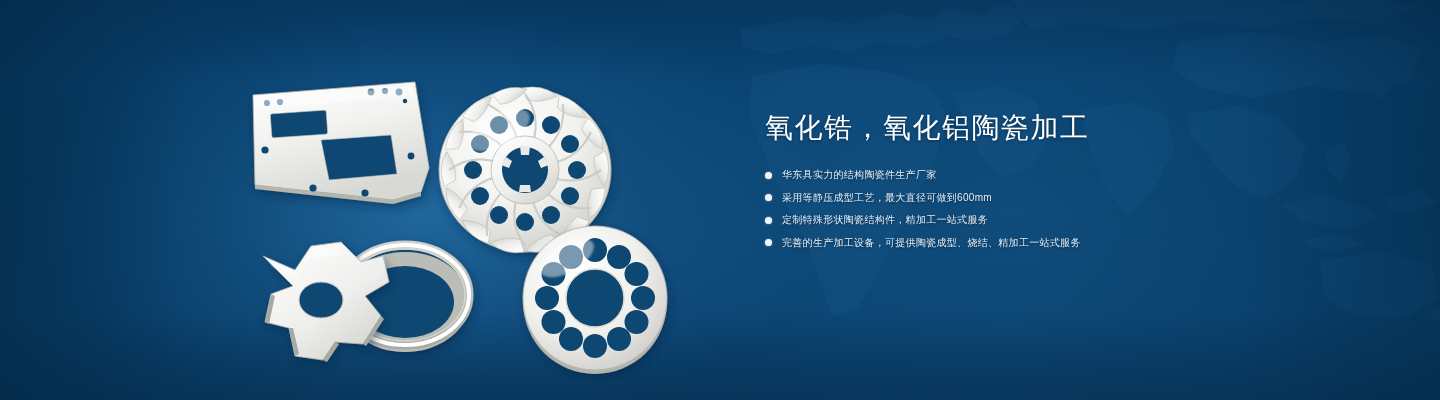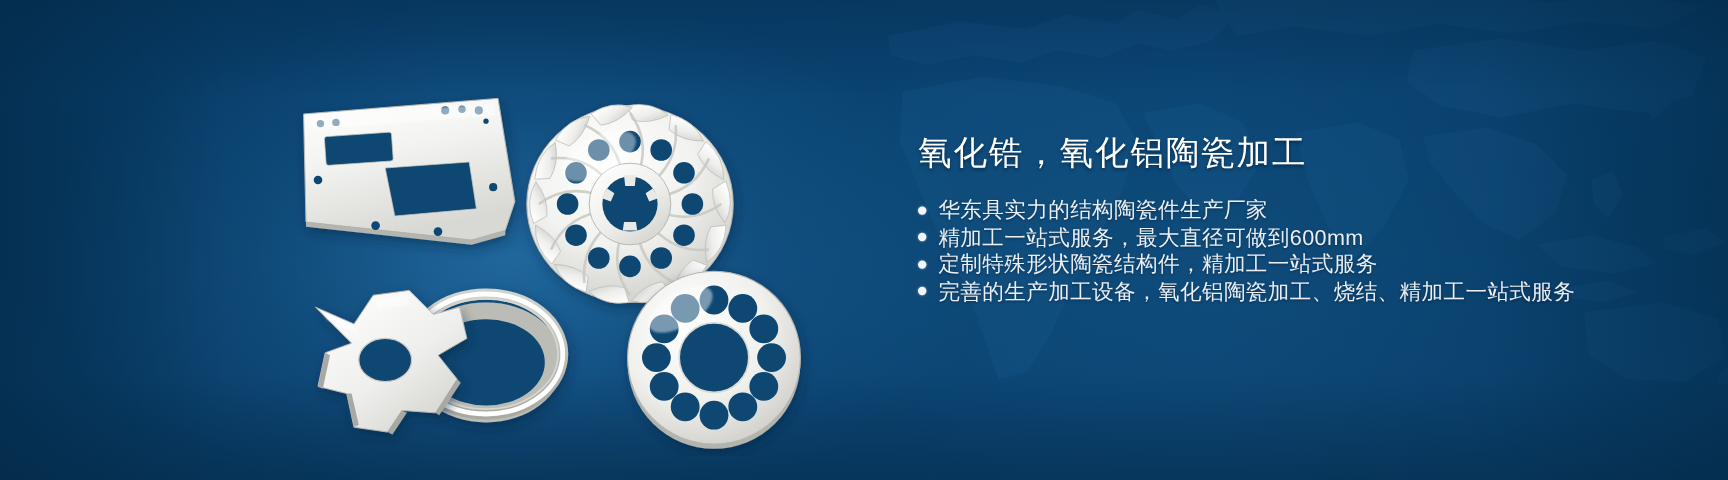--- a/index.html
+++ b/index.html
@@ -61,21 +61,21 @@
     margin-bottom:.5px;
   }
   .dot{
     width:7px;height:7px;border-radius:50%;
     background:#f2f6fa;
     flex:0 0 auto;margin-right:10px;
     box-shadow:0 0 2px rgba(255,255,255,.5);
   }
   .btext{
     color:#e9eff5;
-    font-size:18px;
+    font-size:10px;
     line-height:22px;
     letter-spacing:.3px;
     white-space:nowrap;
     text-shadow:0 1px 2px rgba(0,20,40,.5);
   }
   
   .products{position:absolute;left:225px;top:40px;width:480px;height:340px;}
   .products svg{display:block;}
 </style>
 </head>
@@ -302,26 +302,26 @@
 
   <div class="textblock">
     <h1 class="headline">氧化锆，氧化铝陶瓷加工</h1>
     <ul class="bullets">
       <li class="bullet">
         <span class="dot"></span>
         <span class="btext">华东具实力的结构陶瓷件生产厂家</span>
       </li>
       <li class="bullet">
         <span class="dot"></span>
-        <span class="btext">精加工一站式服务，最大直径可做到600mm</span>
+        <span class="btext">采用等静压成型工艺，最大直径可做到600mm</span>
       </li>
       <li class="bullet">
         <span class="dot"></span>
         <span class="btext">定制特殊形状陶瓷结构件，精加工一站式服务</span>
       </li>
       <li class="bullet">
         <span class="dot"></span>
-        <span class="btext">完善的生产加工设备，氧化铝陶瓷加工、烧结、精加工一站式服务</span>
+        <span class="btext">完善的生产加工设备，可提供陶瓷成型、烧结、精加工一站式服务</span>
       </li>
     </ul>
   </div>
 
 </div>
 
 </body></html>

